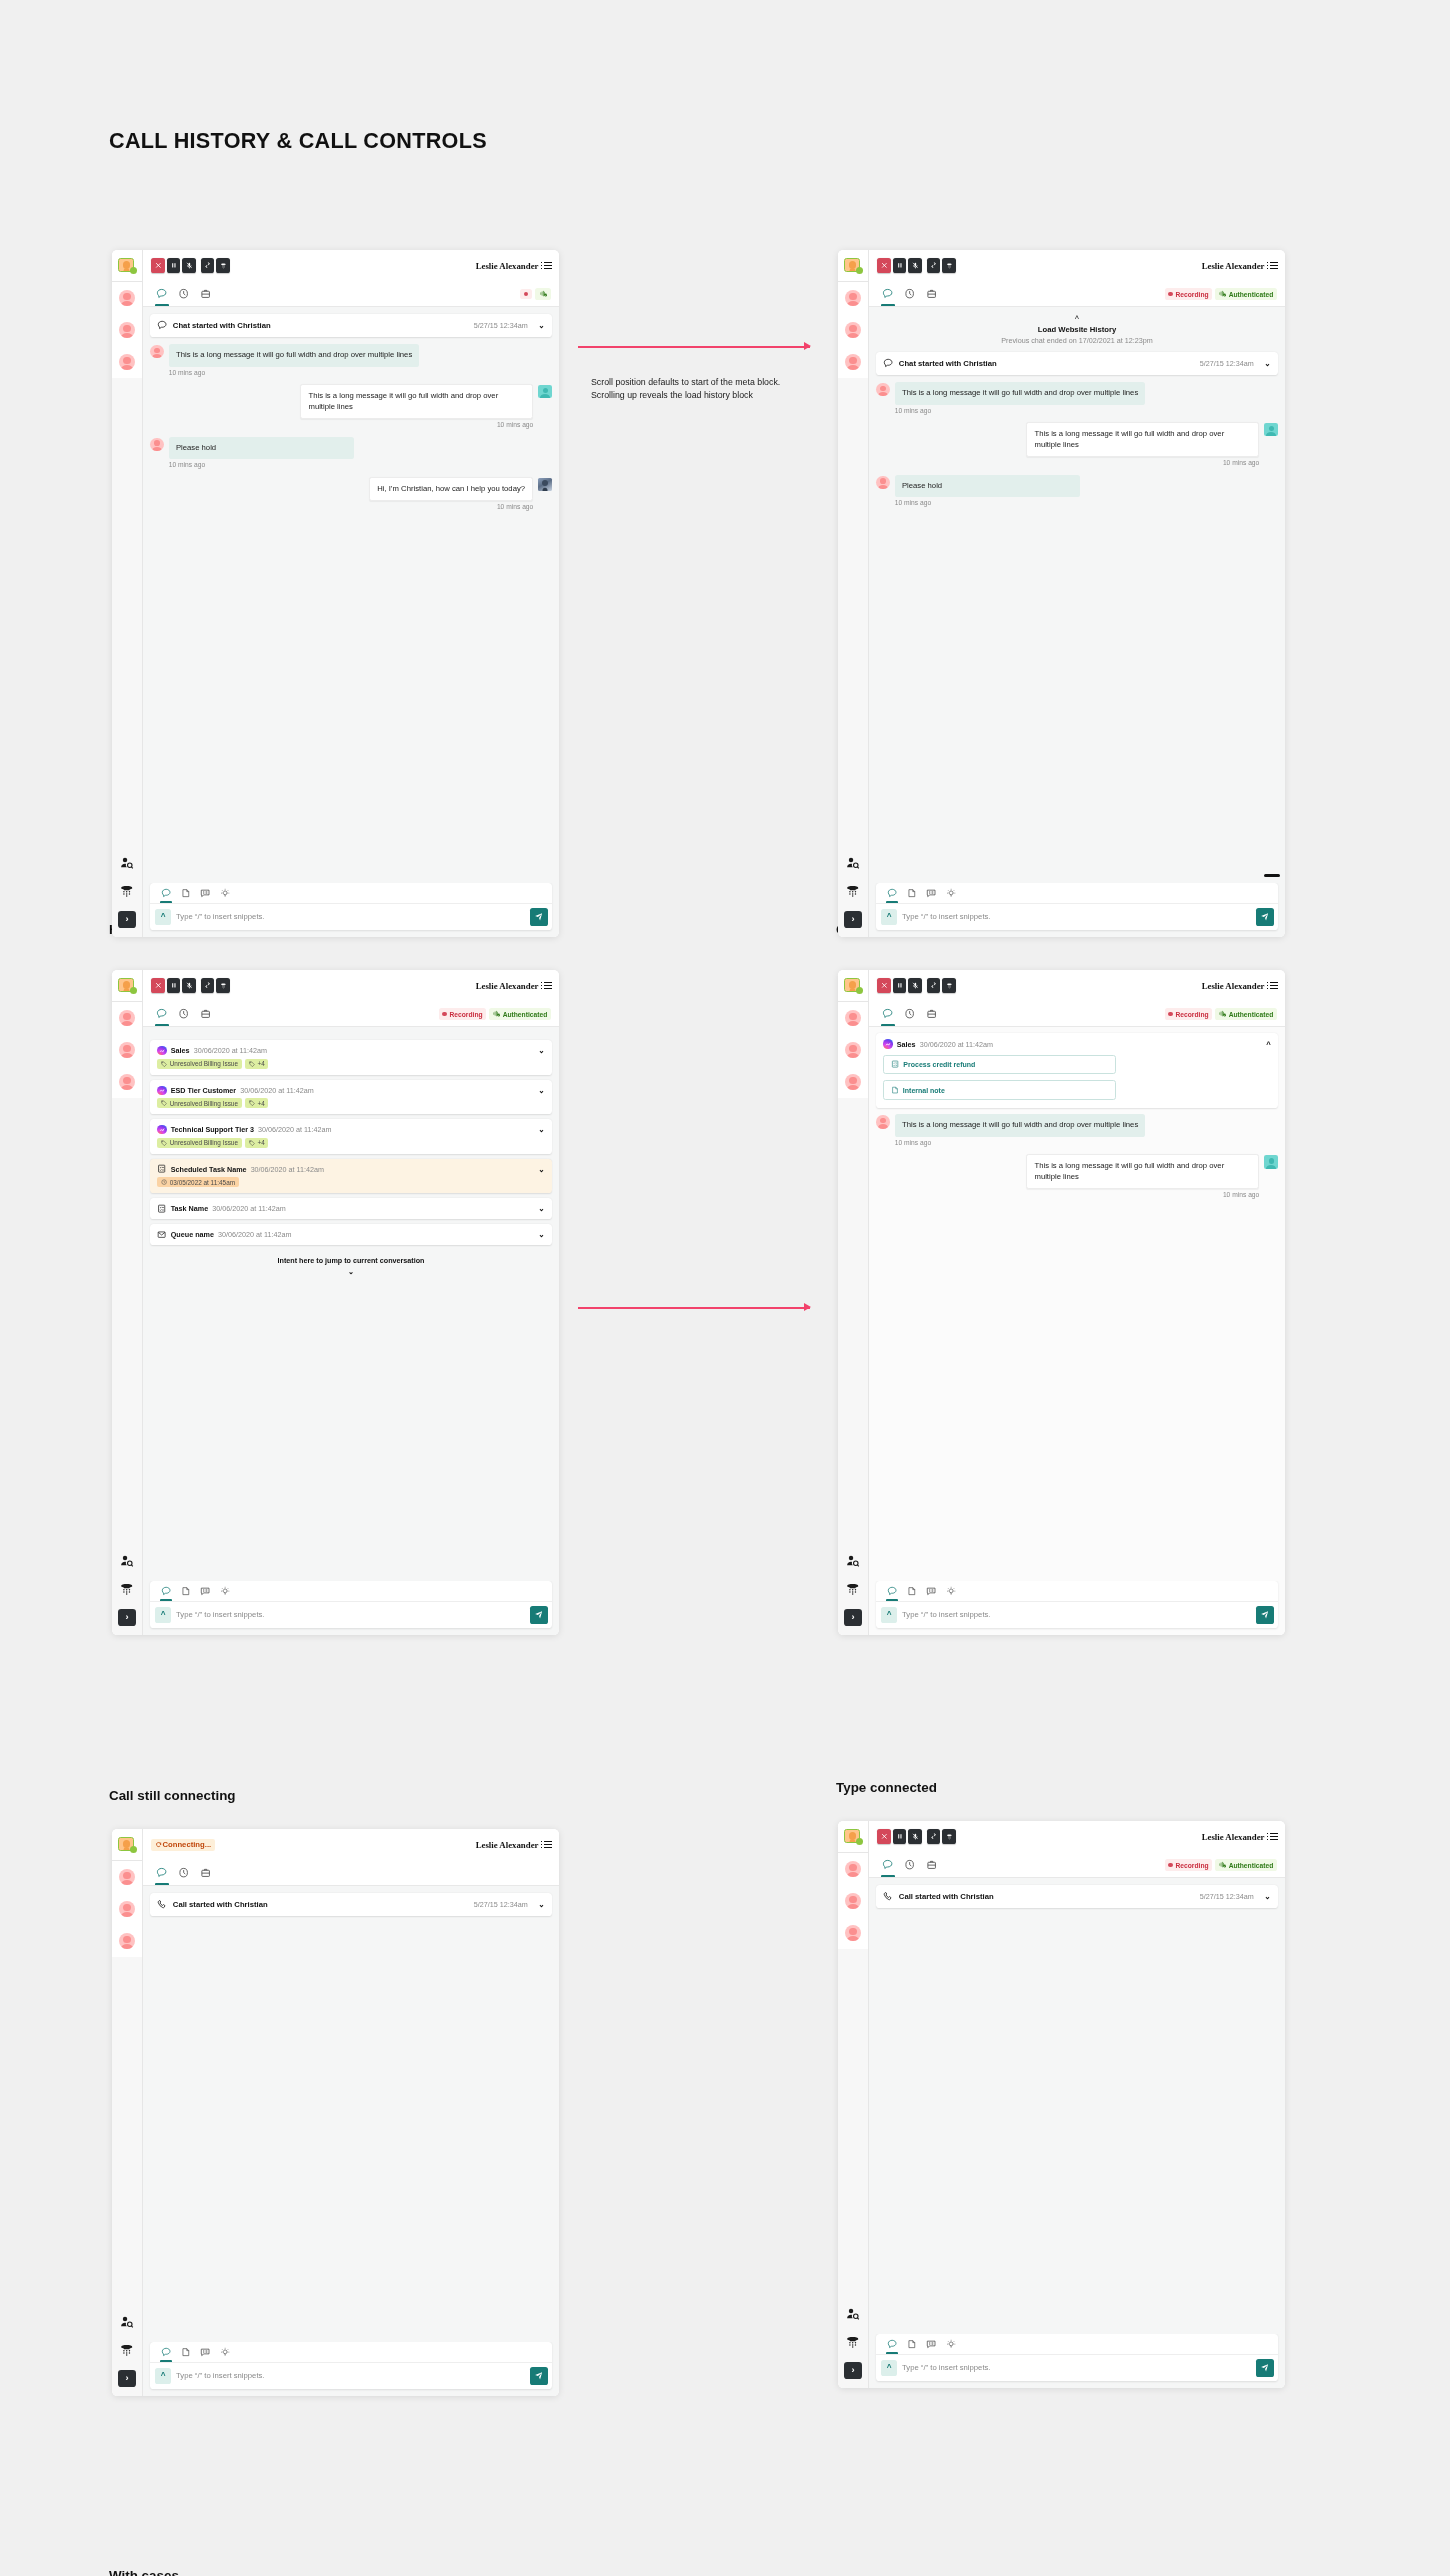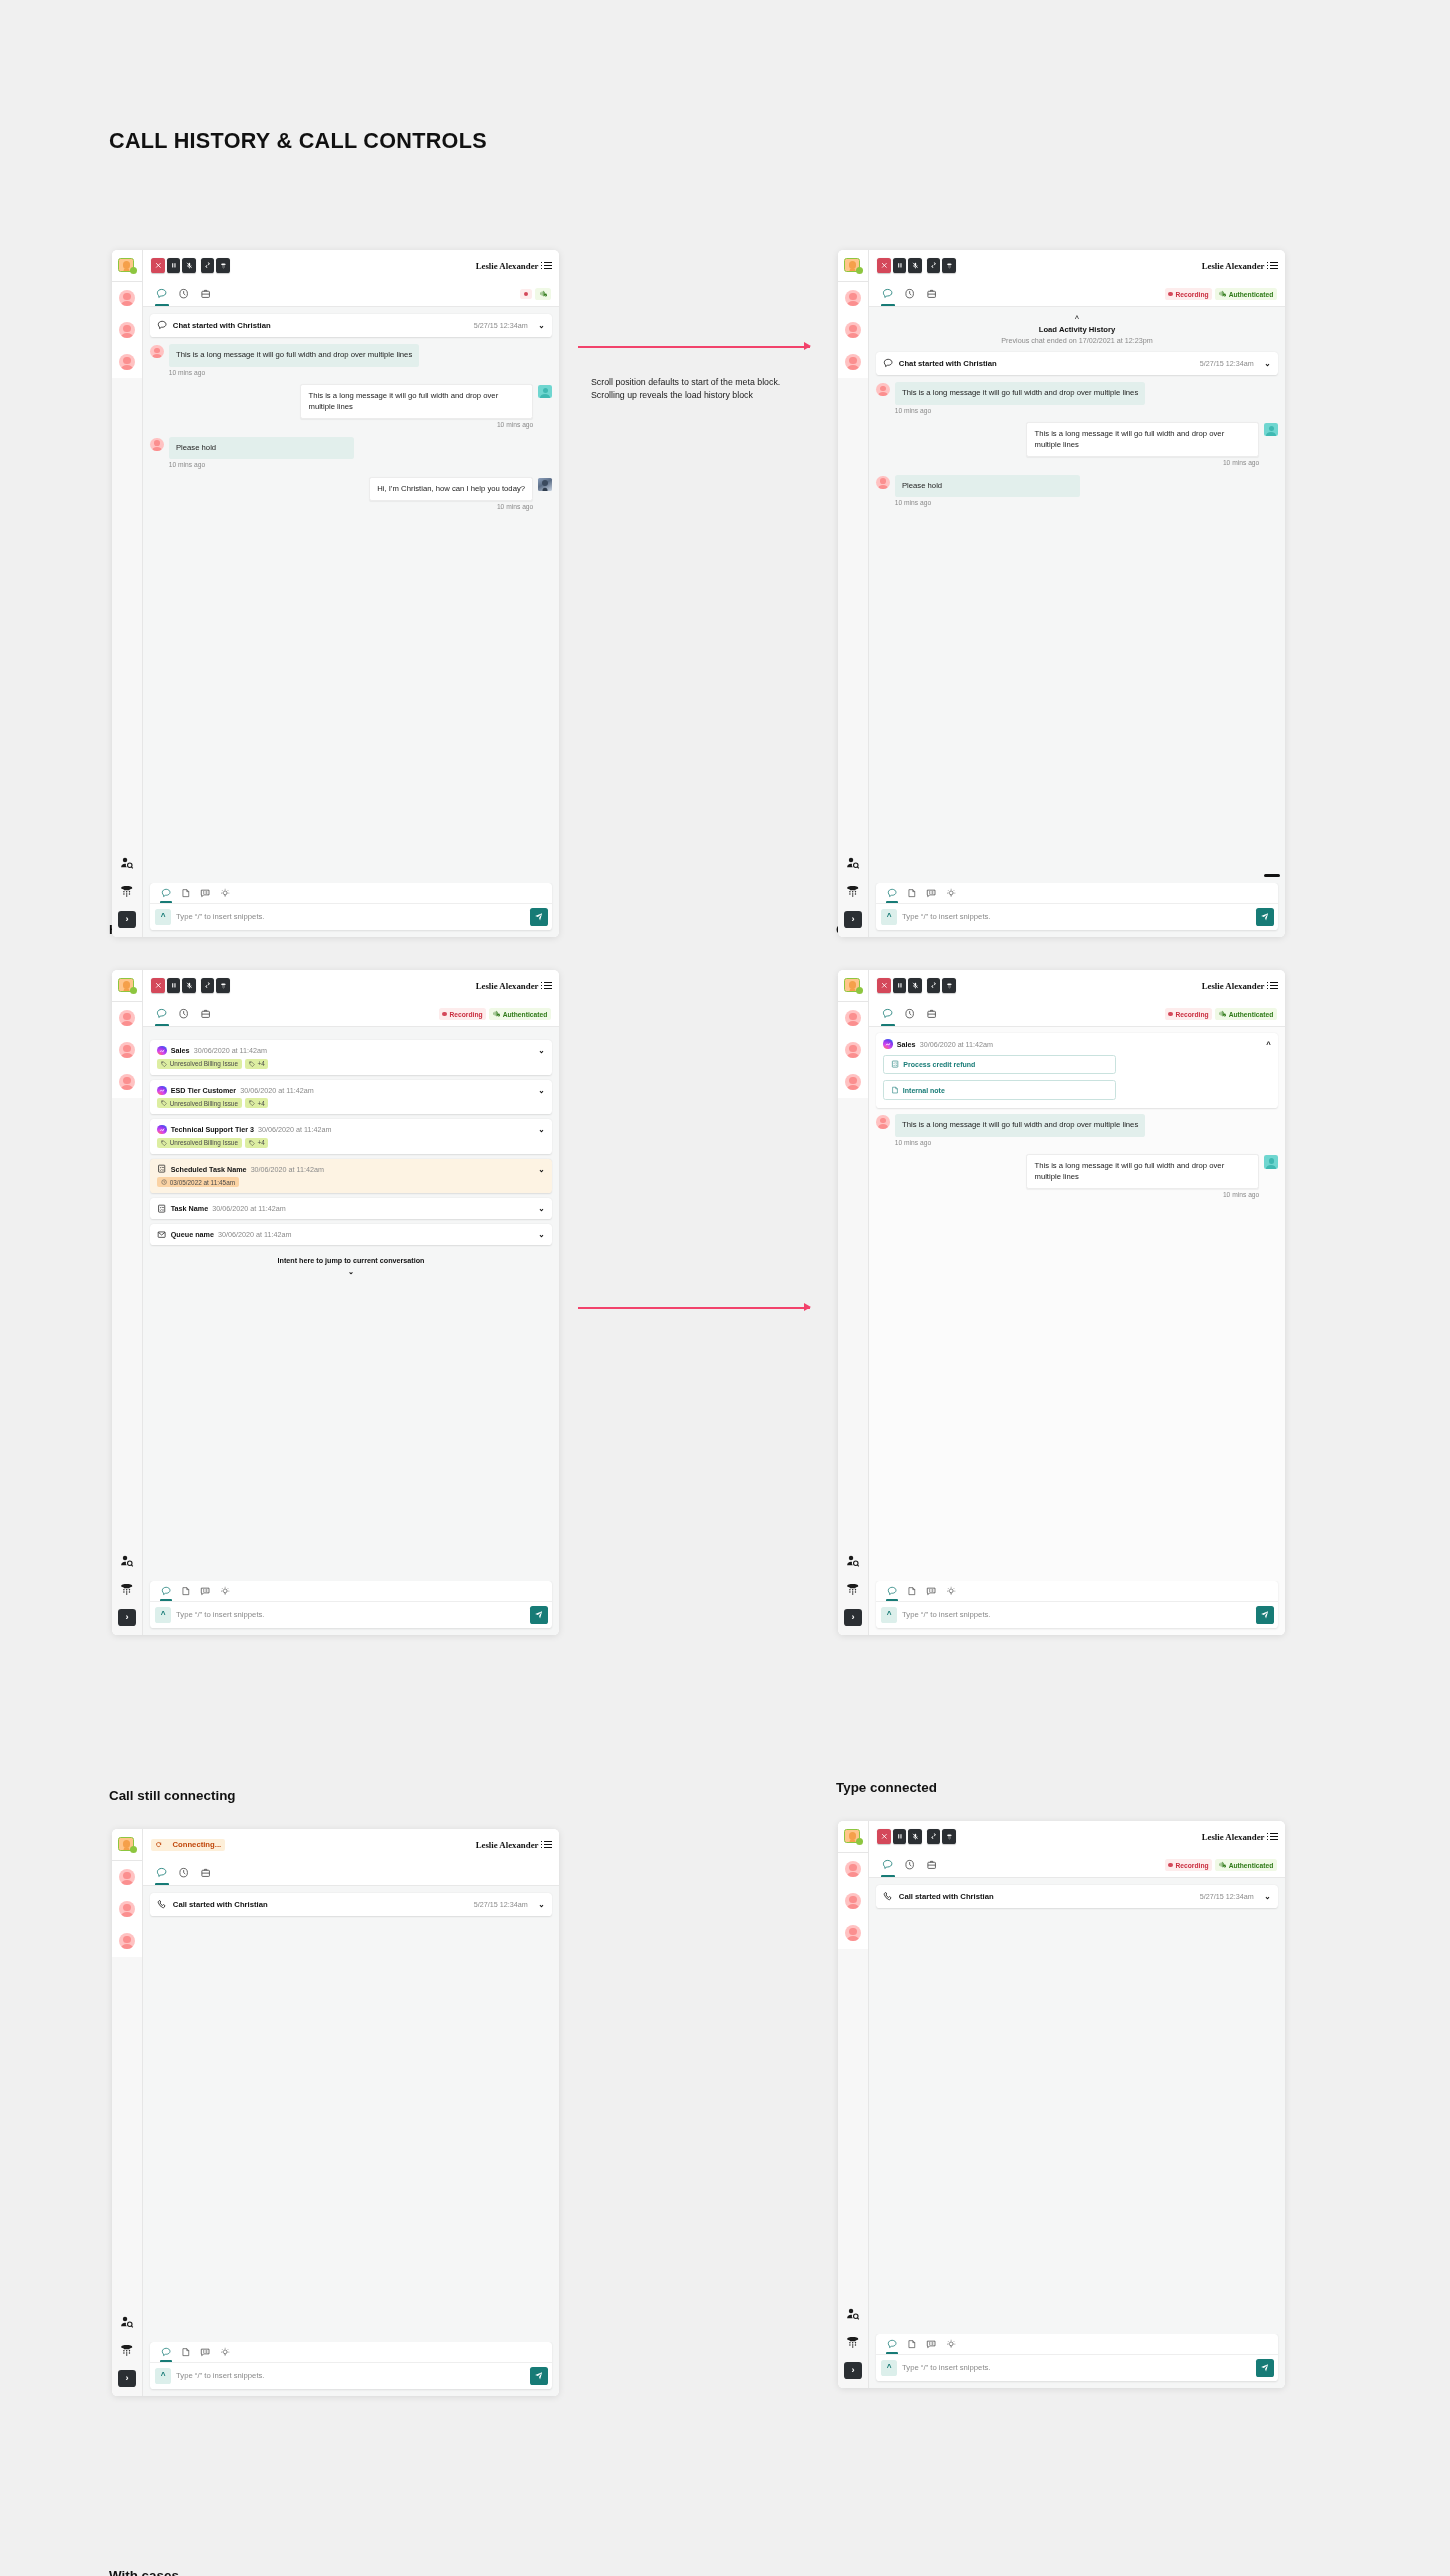--- a/index.html
+++ b/index.html
@@ -68,21 +68,21 @@
   .ctrl-group { display:flex; gap:2.1px; }
   .ctrl-group + .ctrl-group { margin-left: 5.2px; }
   .ctrl {
     width: 13.4px; height: 15.5px; border-radius: 2.6px; background: #2b2f33;
     display:flex; align-items:center; justify-content:center; color:#fff;
     box-shadow: 0 0.5px 1px rgba(0,0,0,.2);
   }
   .ctrl.danger { background: #D4485A; }
   .ctrl svg { display:block; }
   .connecting-pill {
-    display:inline-flex; align-items:center; gap:10px;
+    display:inline-flex; align-items:center; gap:0;
     background:#FDEFD9; color:#C1480C; border-radius:2.1px; padding:1.5px 4.1px;
     font-size:7.7px; font-weight:bold;
   }
   .agent-name { margin-left:auto; display:flex; align-items:center; gap:5.2px; }
   .agent-name .nm { font-size: 8.8px; font-weight: bold; color:#111;font-family:Liberation Serif, serif; }
   .list-icon { display:flex; flex-direction:column; gap:1.5px; }
   .list-icon i { display:block; width:8.2px; height:1.3px; background:#111; position:relative; }
   .list-icon i::before { content:""; position:absolute; left:-2.6px; top:0; width:1.3px; height:1.3px; background:#111; }
 
   
@@ -544,21 +544,21 @@
               <circle cx="18.5" cy="17" r="5" fill="#2F7A18"></circle>
               <path d="m16.4 17 1.5 1.6 3-3.2" stroke="#fff" stroke-width="1.6" fill="none"></path>
             </svg>
           <span>Authenticated</span>
         </span>
       </div>
     </div>
     <div class="content">
       <div class="load-hist">
         <div class="chev">^</div>
-        <div class="t1">Load Activity History</div>
+        <div class="t1">Load Website History</div>
         <div class="t2">Previous chat ended on 17/02/2021 at 12:23pm</div>
       </div>
       <div class="meta-card">
         <svg width="10.3" height="10.3" viewBox="0 0 24 24" fill="none" stroke="#111" stroke-width="1.8">
             <path d="M12 3c4.9 0 9 3.1 9 7s-4.1 7-9 7c-.6 0-1.2 0-1.7-.1L6 20v-3.6C4.1 15.1 3 13.2 3 10c0-3.9 4.1-7 9-7z"></path>
           </svg>
         <span class="ttl">Chat started with Christian</span>
         <span class="ts">5/27/15 12:34am</span>
         <span class="chev">⌄</span>
       </div>

